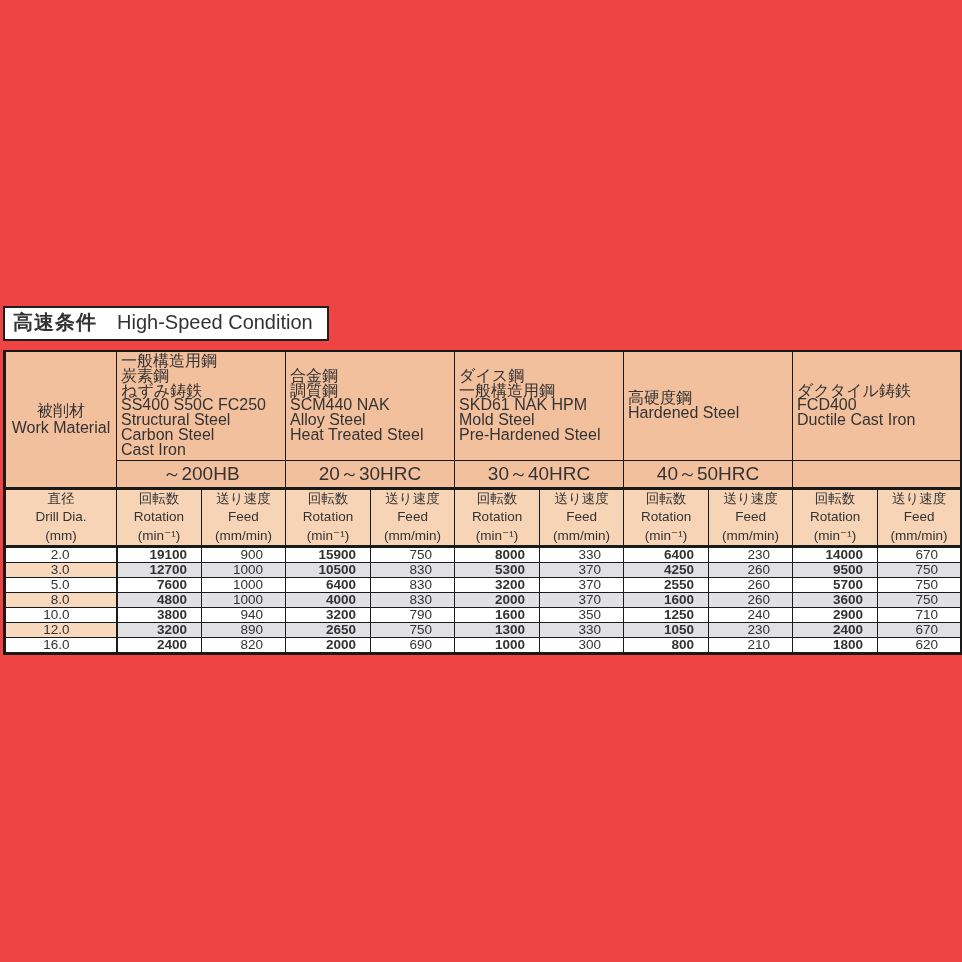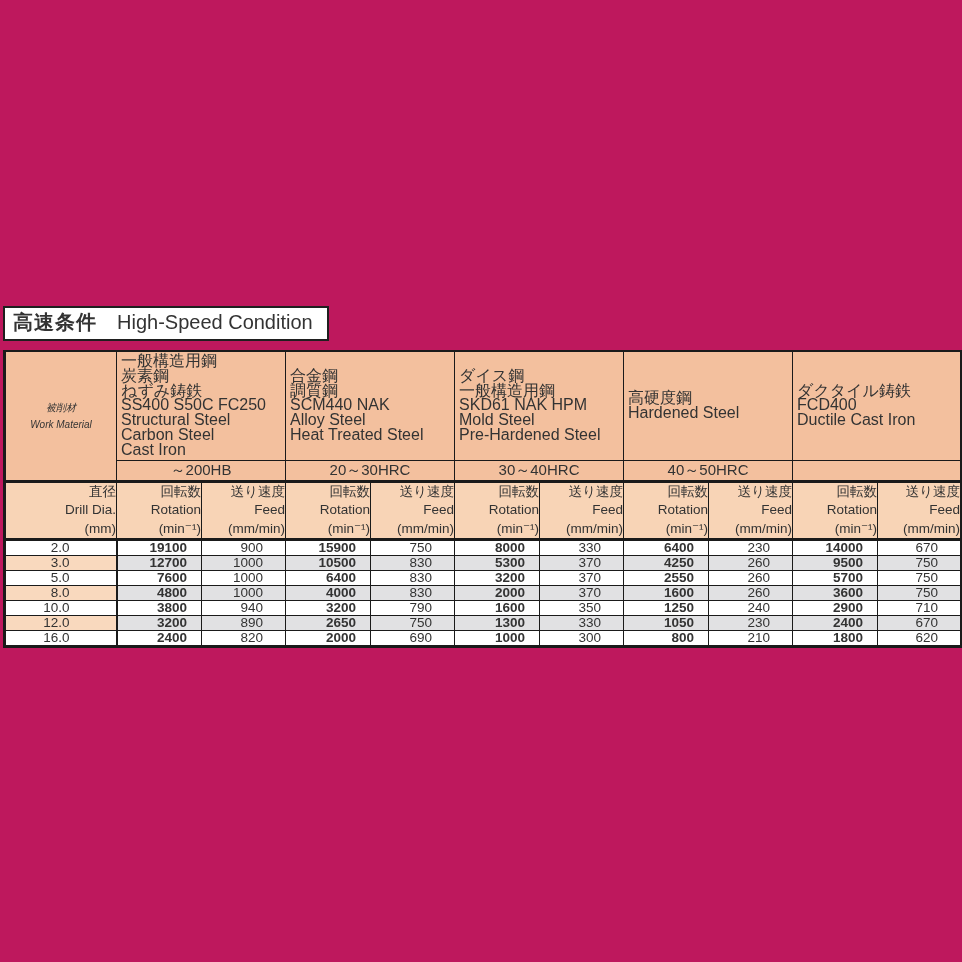--- a/index.html
+++ b/index.html
@@ -11,21 +11,21 @@
     --text:#333333;
   }
   *{box-sizing:border-box;}
   html,body{margin:0;padding:0;background:#fff;}
   body{
     width:962px;height:962px;
     font-family:"Liberation Sans","DejaVu Sans",sans-serif;
     color:var(--text);
   }
   .page{
-    position:relative;width:962px;height:962px;background:#be185d;
+    position:relative;width:962px;height:962px;background:#ef4444;
     padding:306px 0 0 3px;
   }
   
   .title-box{
     display:inline-block;
     border:2px solid #1f1f1f;
     background:#fff;
     padding:3px 14px 5px 8px;
     font-size:20px;
     line-height:23px;
@@ -57,28 +57,28 @@
   
   #material-row{height:104px;}
   #hardness-row{height:16px;}
   #subheader-row{height:56px;}
   tbody tr{height:14px;}
   
   th.mat{vertical-align:middle;text-align:left;padding:2px 2px 2px 4px;}
   .mat-line{font-size:16px;line-height:14.8px;white-space:nowrap;}
   
   th.wm{text-align:center;vertical-align:middle;border-bottom-width:3px;}
-  .wm div{font-size:10px;line-height:17px;font-style:italic;}
+  .wm div{font-size:16px;line-height:17px;}
   
   #hardness-row th{
-    text-align:center;font-size:15px;border-bottom-width:3px;
+    text-align:center;font-size:19px;border-bottom-width:3px;
   }
   
   #subheader-row th{border-bottom-width:3px;vertical-align:middle;}
-  #subheader-row th div{font-size:13.5px;line-height:18.5px;text-align:right;white-space:nowrap;}
+  #subheader-row th div{font-size:13.5px;line-height:18.5px;text-align:center;white-space:nowrap;}
   
   tbody td{font-size:13.5px;line-height:14px;border-bottom-width:2px;background:#fff;}
   td.dia{text-align:right;padding-right:46px;}
   td.rot{text-align:right;padding-right:14px;font-weight:bold;}
   td.feed{text-align:right;padding-right:22px;}
   tr.stripe td{background:var(--stripe-gray);padding-left:8px;}
   tr.stripe td.dia{background:var(--stripe-peach);}
 </style>
 </head>
 <body>

